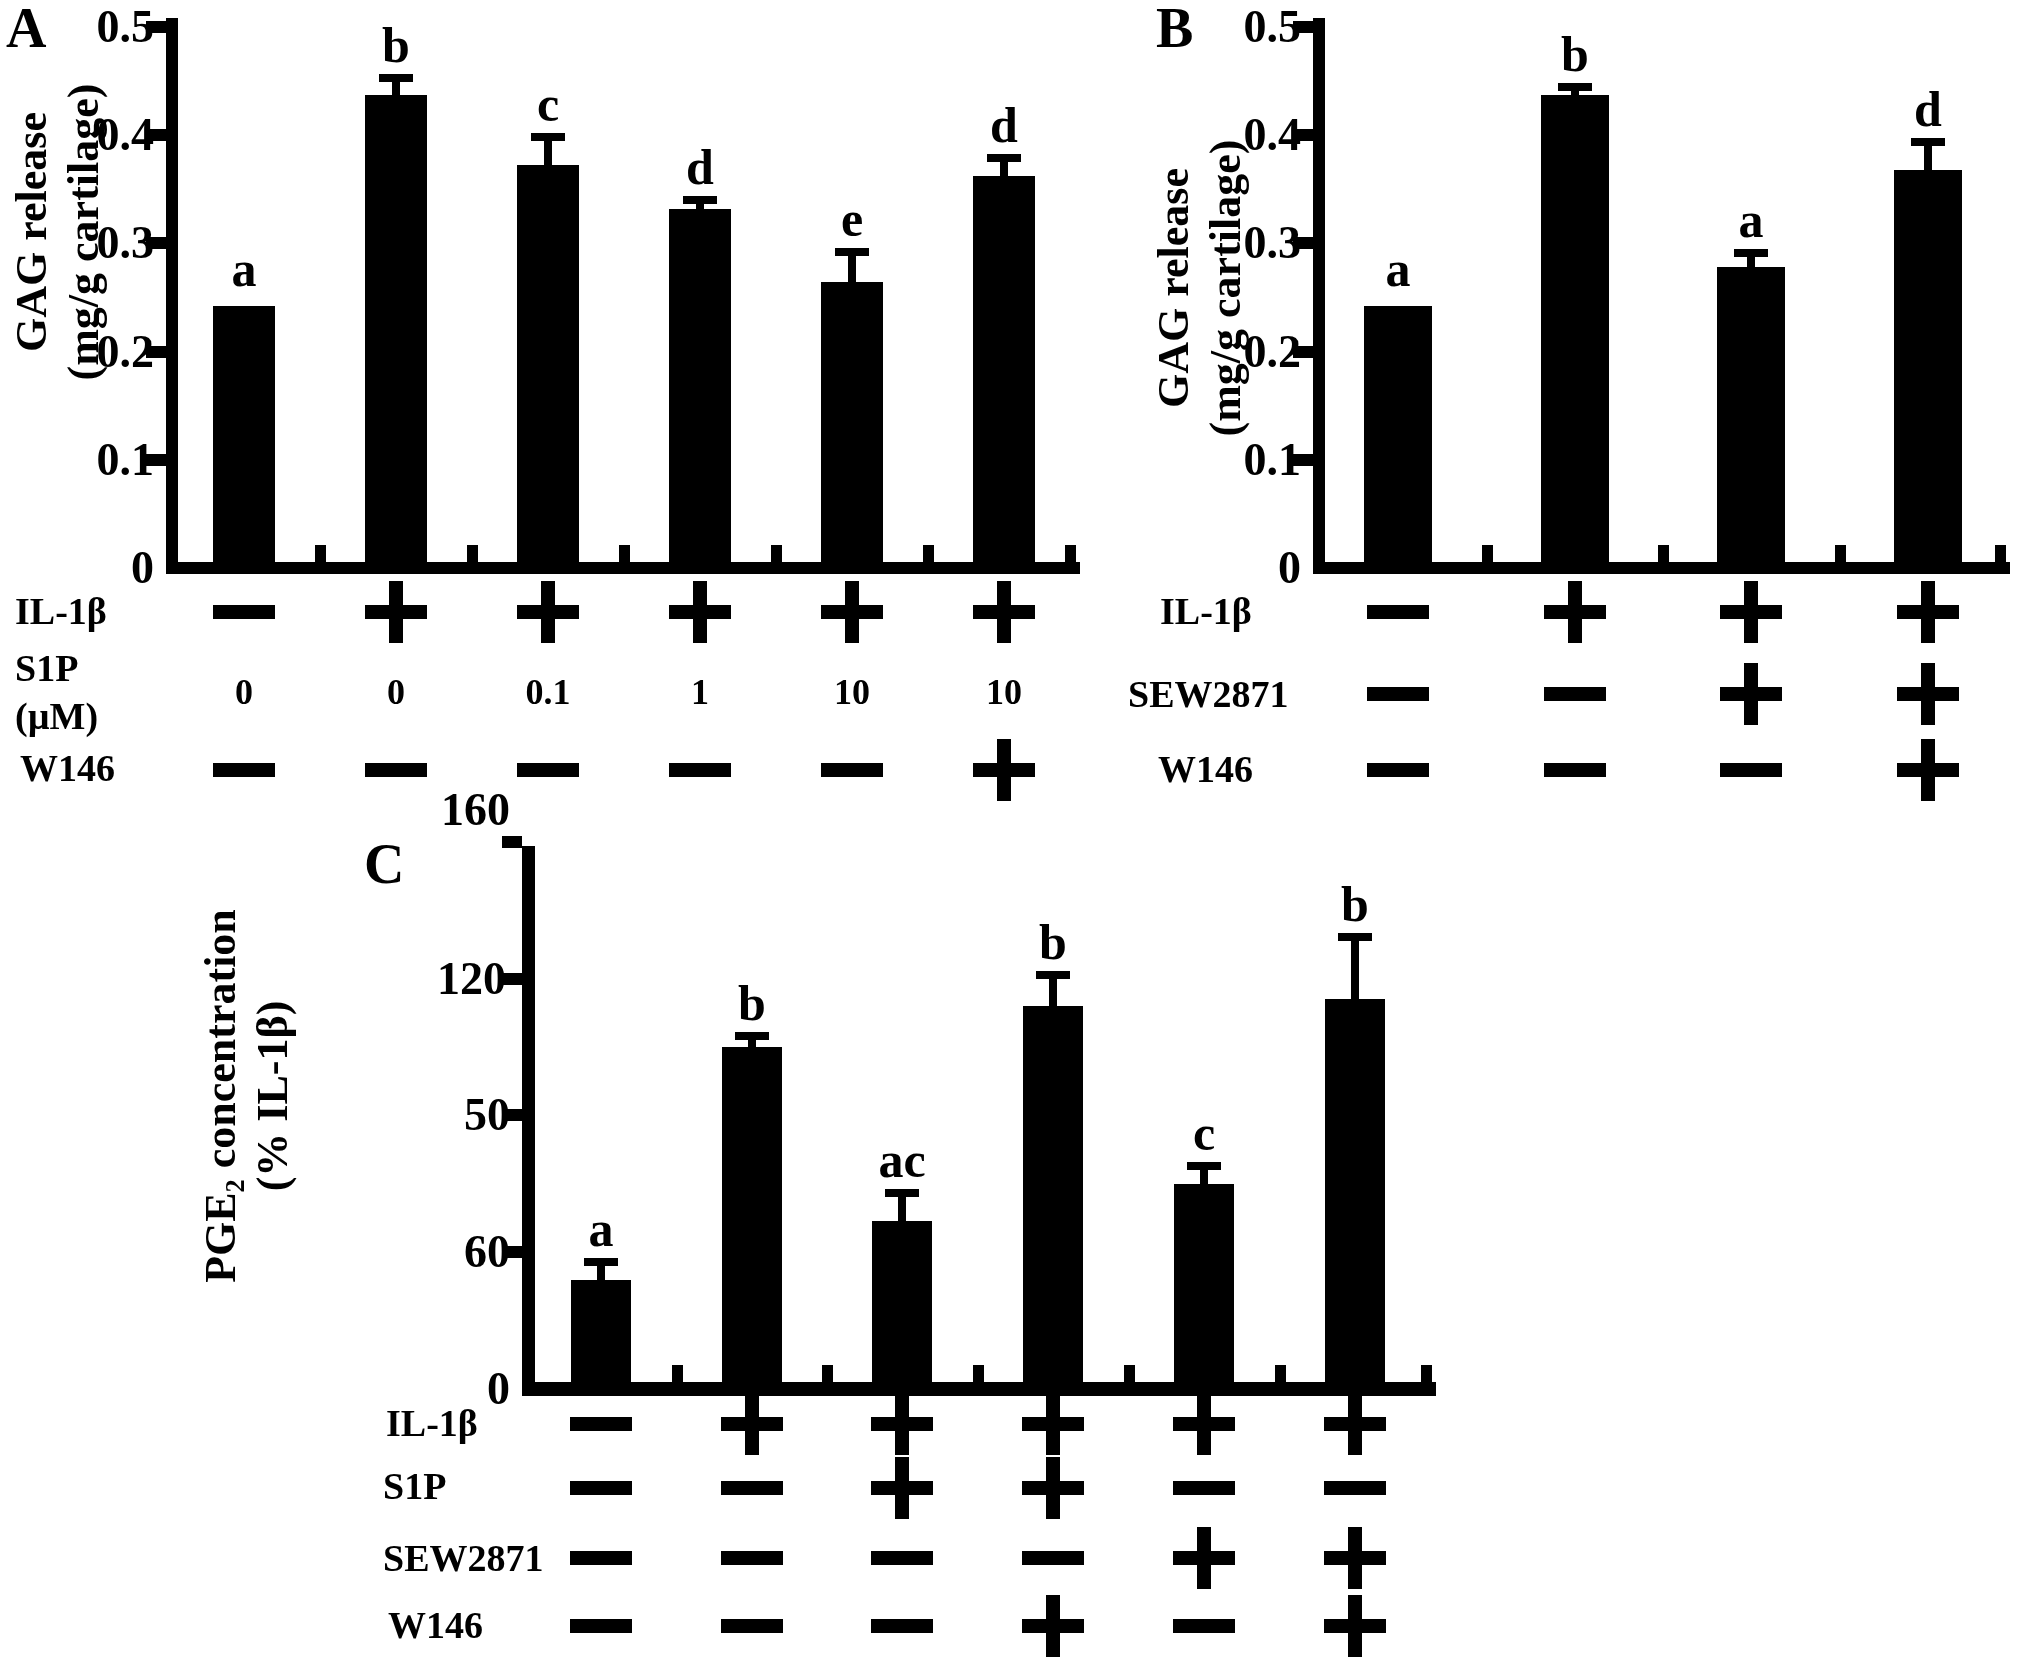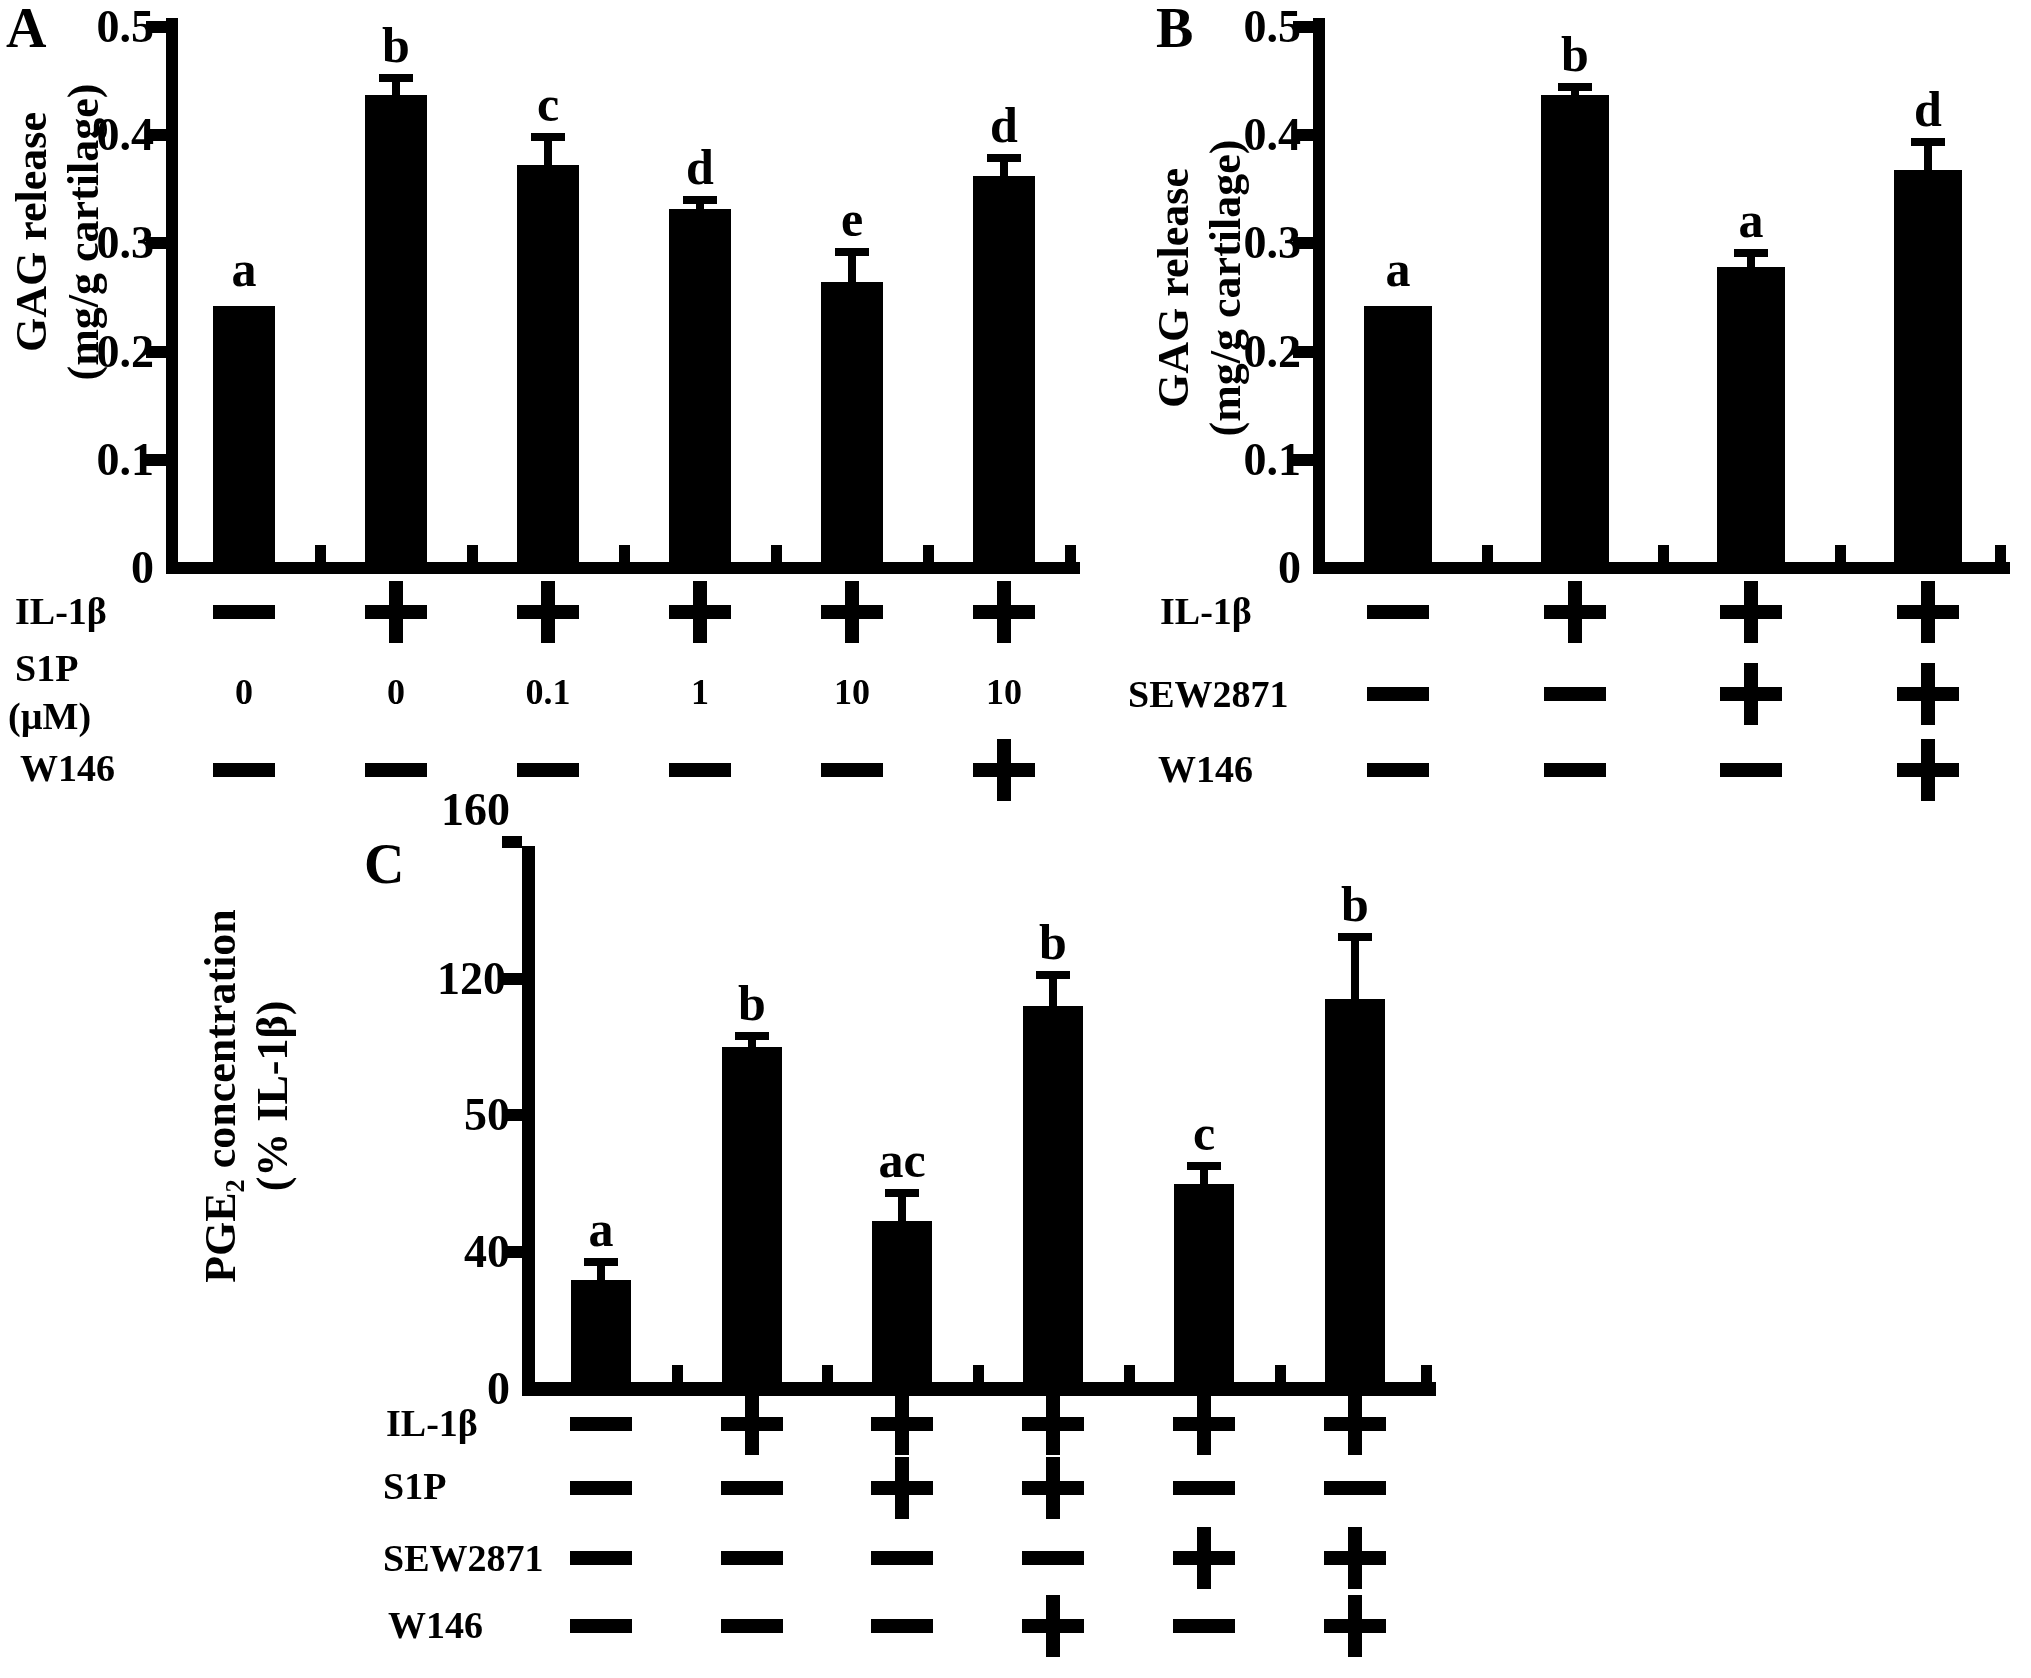--- a/index.html
+++ b/index.html
@@ -82,21 +82,21 @@
     <div class="abs errbar-part" style="left: 1000px; top: 162px; width: 8px; height: 16px;"></div>
     <div class="abs sig-letter" style="left: 944px; top: 100px; width: 120px;">d</div>
     <div class="abs row-label" style="left: 15px; top: 591px;">IL-1β</div>
     <div class="abs sym-minus" style="left: 213px; top: 605px; width: 62px; height: 14px;"></div>
     <div class="abs sym-plus" style="left: 365px; top: 581px; width: 62px; height: 62px;"></div>
     <div class="abs sym-plus" style="left: 517px; top: 581px; width: 62px; height: 62px;"></div>
     <div class="abs sym-plus" style="left: 669px; top: 581px; width: 62px; height: 62px;"></div>
     <div class="abs sym-plus" style="left: 821px; top: 581px; width: 62px; height: 62px;"></div>
     <div class="abs sym-plus" style="left: 973px; top: 581px; width: 62px; height: 62px;"></div>
     <div class="abs row-label" style="left: 15px; top: 648px;">S1P</div>
-    <div class="abs row-label" style="left: 8px; top: 696px; text-align: center;">(µM)</div>
+    <div class="abs row-label" style="left: 15px; top: 696px; text-align: center;">(µM)</div>
     <div class="abs dose-value" style="left: 184px; top: 673px; width: 120px;">0</div>
     <div class="abs dose-value" style="left: 336px; top: 673px; width: 120px;">0</div>
     <div class="abs dose-value" style="left: 488px; top: 673px; width: 120px;">0.1</div>
     <div class="abs dose-value" style="left: 640px; top: 673px; width: 120px;">1</div>
     <div class="abs dose-value" style="left: 792px; top: 673px; width: 120px;">10</div>
     <div class="abs dose-value" style="left: 944px; top: 673px; width: 120px;">10</div>
     <div class="abs row-label" style="left: 20px; top: 748px;">W146</div>
     <div class="abs sym-minus" style="left: 213px; top: 763px; width: 62px; height: 14px;"></div>
     <div class="abs sym-minus" style="left: 365px; top: 763px; width: 62px; height: 14px;"></div>
     <div class="abs sym-minus" style="left: 517px; top: 763px; width: 62px; height: 14px;"></div>
@@ -161,21 +161,21 @@
     </div>
     <div class="abs axis-rect" style="left: 522px; top: 846px; width: 13px; height: 550px;"></div>
     <div class="abs axis-rect" style="left: 522px; top: 1382px; width: 914px; height: 14px;"></div>
     <div class="abs tick-rect" style="left: 502px; top: 835.8px; width: 20px; height: 12px;"></div>
     <div class="abs tick-label" style="left: 380px; top: 786px; width: 130px;">160</div>
     <div class="abs tick-rect" style="left: 502px; top: 972.6px; width: 20px; height: 12px;"></div>
     <div class="abs tick-label" style="left: 376px; top: 954.6px; width: 130px;">120</div>
     <div class="abs tick-rect" style="left: 502px; top: 1109.4px; width: 20px; height: 12px;"></div>
     <div class="abs tick-label" style="left: 380px; top: 1091.4px; width: 130px;">50</div>
     <div class="abs tick-rect" style="left: 502px; top: 1246.2px; width: 20px; height: 12px;"></div>
-    <div class="abs tick-label" style="left: 380px; top: 1228.2px; width: 130px;">40</div>
+    <div class="abs tick-label" style="left: 380px; top: 1228.2px; width: 130px;">60</div>
     <div class="abs tick-label" style="left: 380px; top: 1365px; width: 130px;">0</div>
     <div class="abs tick-rect" style="left: 671.5px; top: 1365px; width: 11px; height: 17px;"></div>
     <div class="abs tick-rect" style="left: 822px; top: 1365px; width: 11px; height: 17px;"></div>
     <div class="abs tick-rect" style="left: 972.5px; top: 1365px; width: 11px; height: 17px;"></div>
     <div class="abs tick-rect" style="left: 1123.5px; top: 1365px; width: 11px; height: 17px;"></div>
     <div class="abs tick-rect" style="left: 1274.5px; top: 1365px; width: 11px; height: 17px;"></div>
     <div class="abs tick-rect" style="left: 1421px; top: 1365px; width: 11px; height: 17px;"></div>
     <div class="abs bar" style="left: 571px; top: 1280px; width: 60px; height: 116px;"></div>
     <div class="abs errbar-part" style="left: 584px; top: 1258px; width: 34px; height: 8px;"></div>
     <div class="abs errbar-part" style="left: 597px; top: 1266px; width: 8px; height: 16px;"></div>

